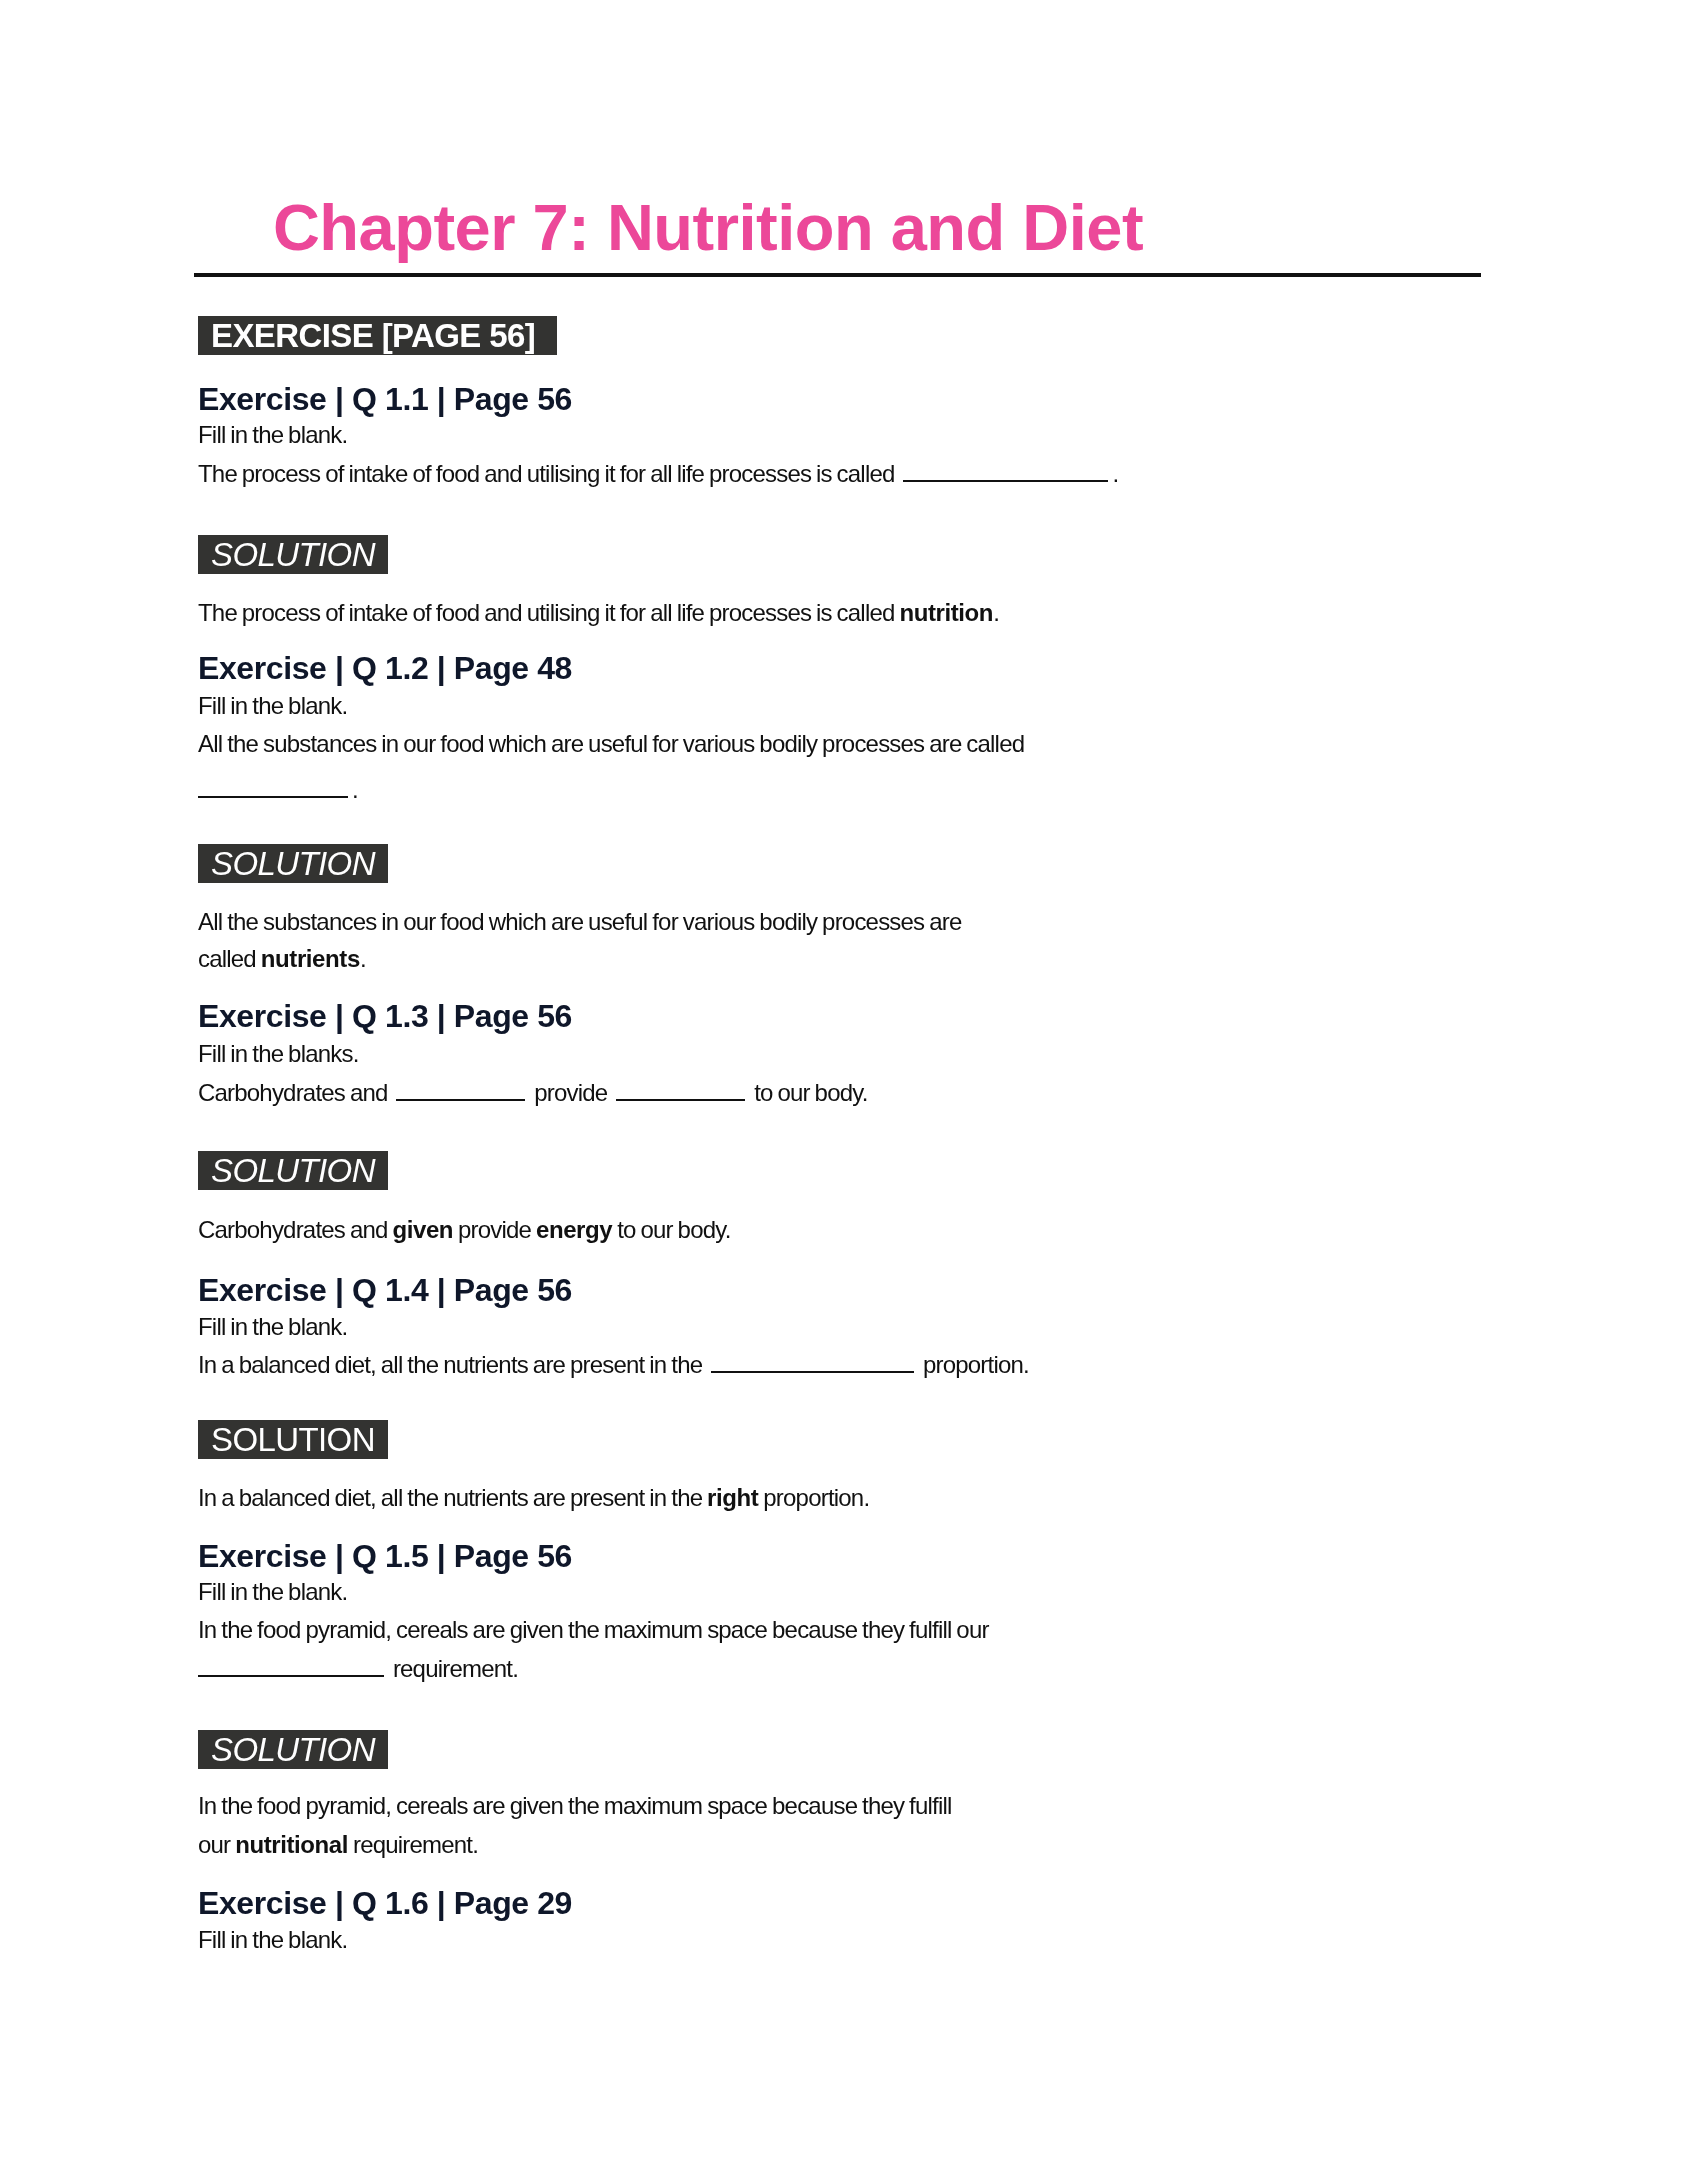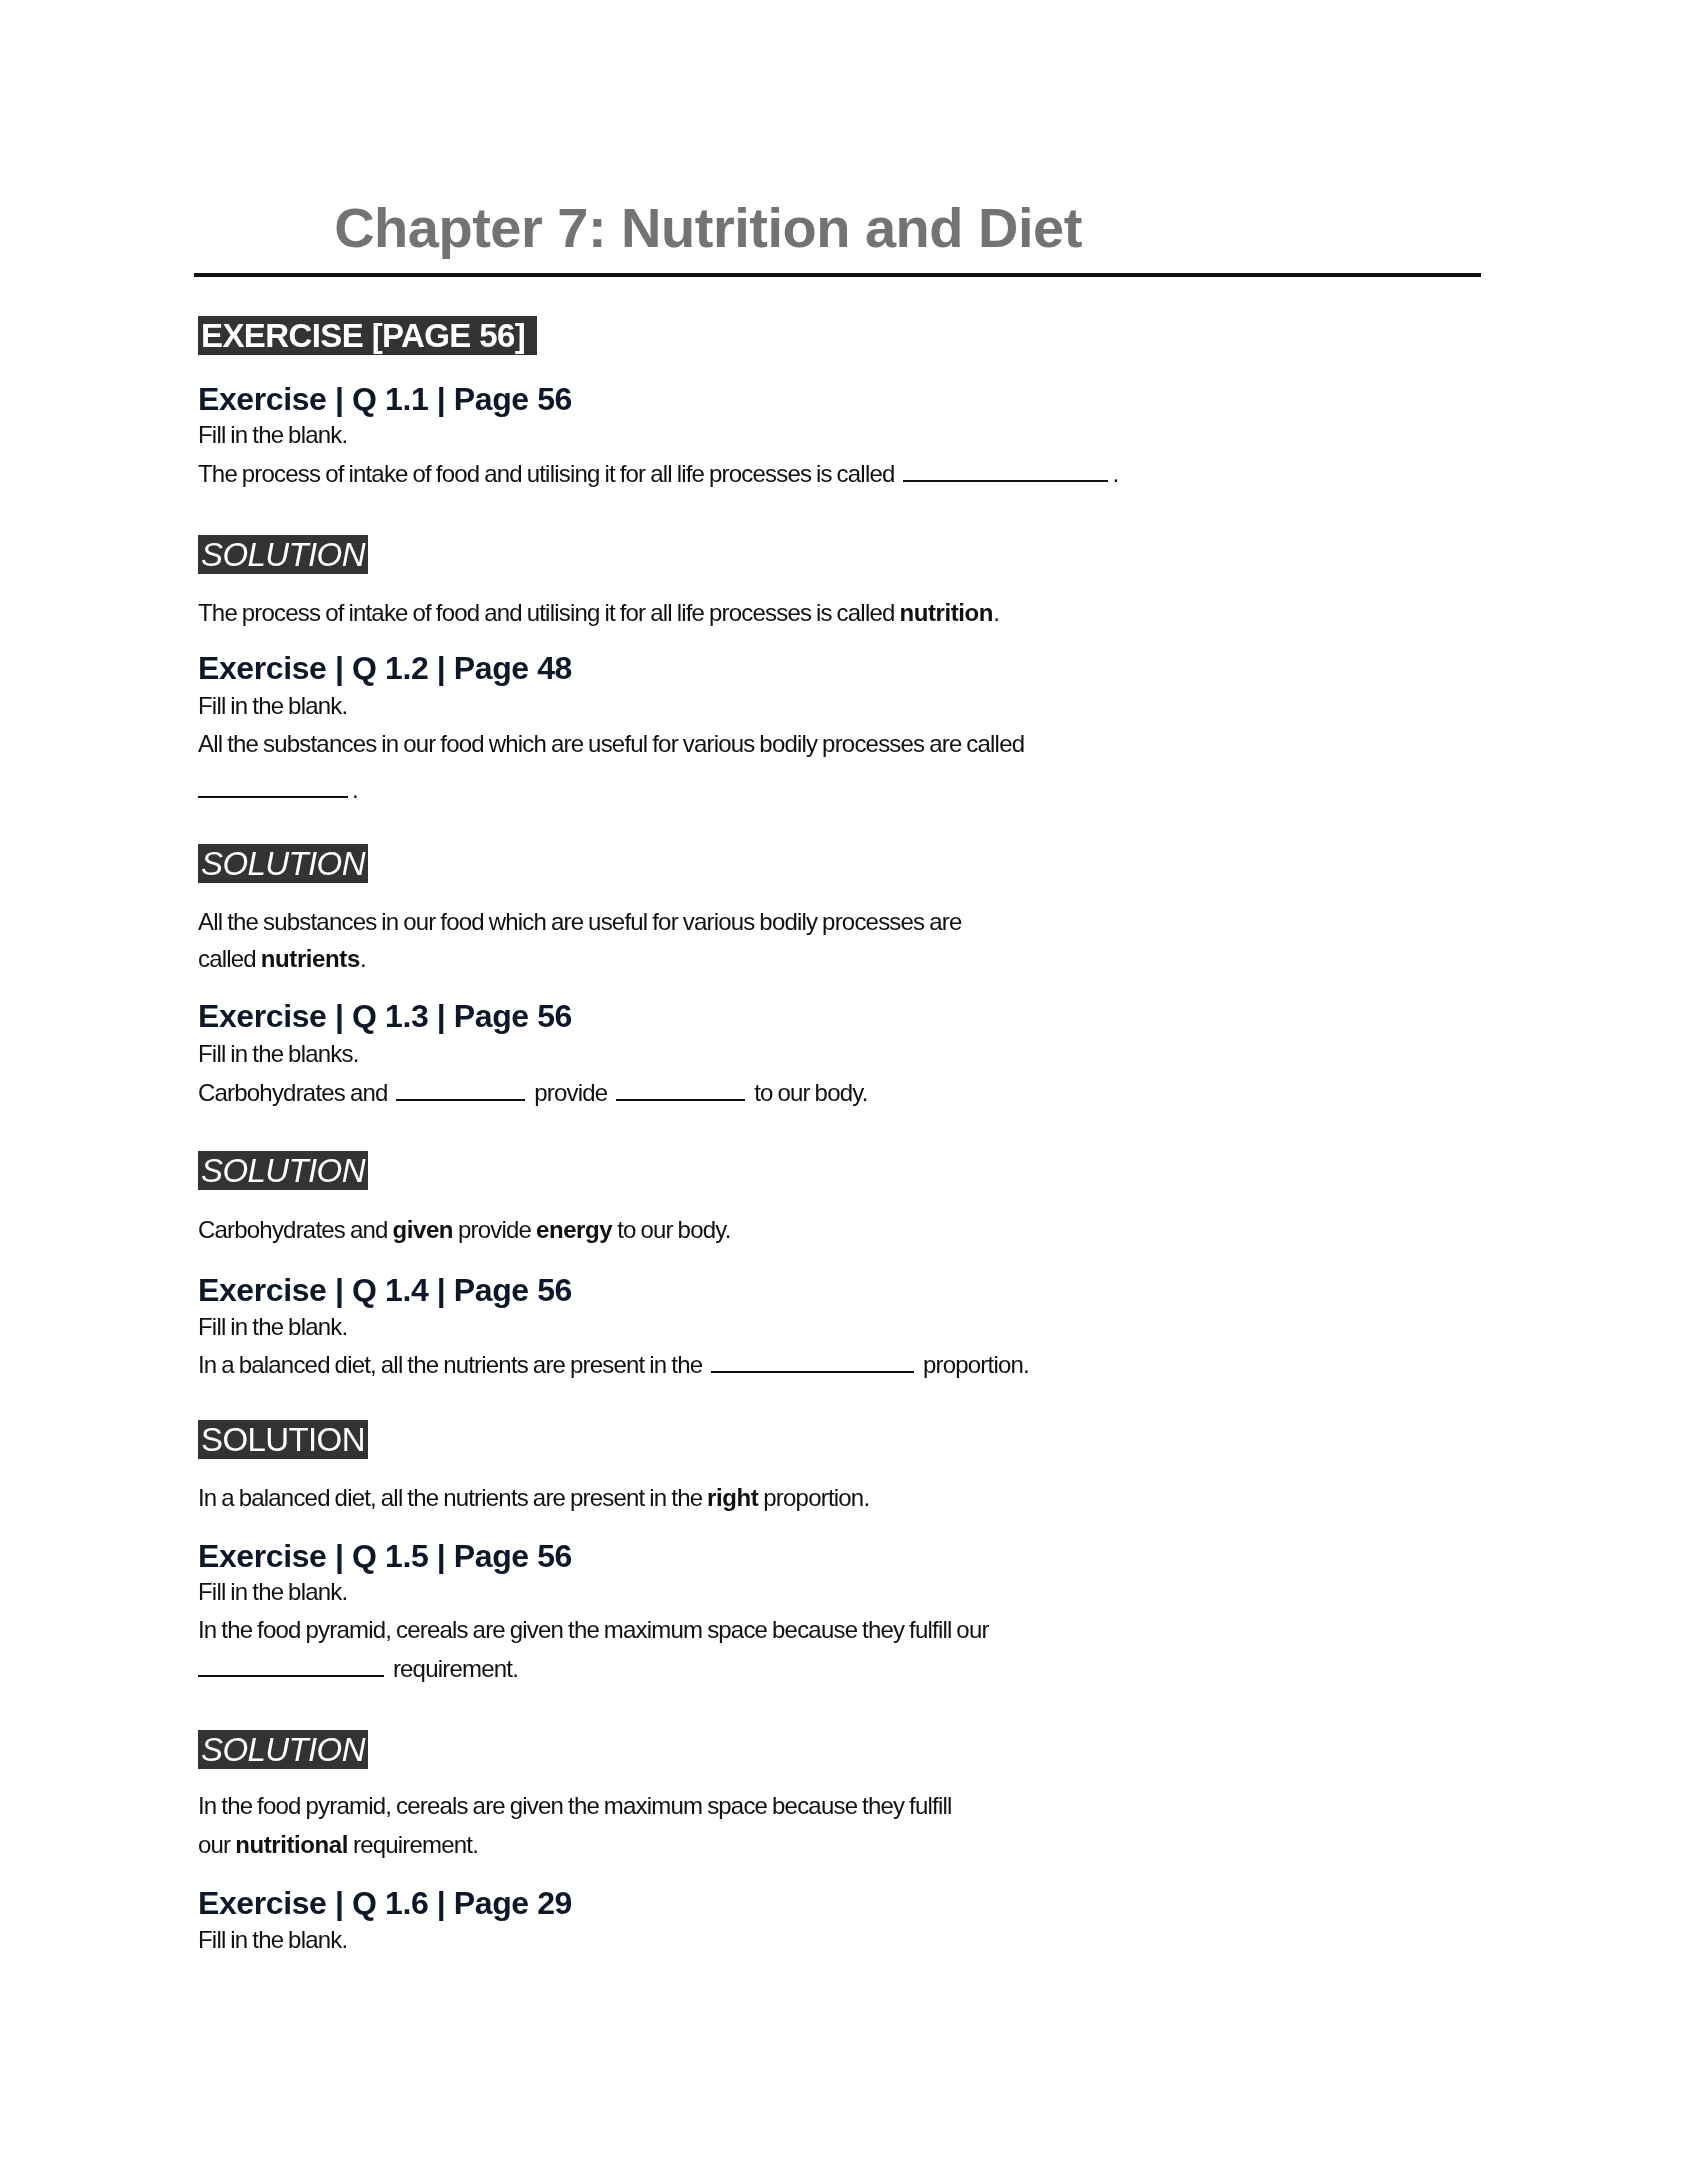--- a/index.html
+++ b/index.html
@@ -1,22 +1,22 @@
 <!DOCTYPE html>
 <html><head>
 <meta charset="utf-8">
 <style>
   html, body { margin: 0; padding: 0; background: #ffffff; }
   body { width: 1683px; height: 2178px; position: relative; overflow: hidden;
          font-family: "Liberation Sans", sans-serif; color: #111111; }
   .abs { position: absolute; white-space: nowrap; }
   .title { left: 0; width: 1416px; text-align: center; top: 198px;
-           font-size: 56px; font-weight: bold; letter-spacing: -0.5px; color: #737373; line-height: 59px; }
+           font-size: 65px; font-weight: bold; letter-spacing: -0.5px; color: #ec4899; line-height: 59px; }
   .rule { left: 194px; width: 1287px; top: 273px; height: 4px; background: #111; }
-  .badge { background: #333331; color: #ffffff; padding: 0 3px; height: 39px; line-height: 40px;
+  .badge { background: #333331; color: #ffffff; padding: 0 13px; height: 39px; line-height: 40px;
            font-size: 33px; letter-spacing: -0.6px; }
   .badge.exercise { font-weight: bold; left: 198px; top: 316px; width: 333px; }
   .badge.solution { font-style: italic; left: 198px; width: 164px; }
   .badge.solution.upright { font-style: normal; }
   .qhead { left: 198px; font-size: 32px; font-weight: bold; color: #0f172a; letter-spacing: -0.4px; line-height: 36px; }
   .line { left: 198px; font-size: 24px; letter-spacing: -0.8px; word-spacing: -1px; line-height: 36px; }
   .line b { font-weight: bold; letter-spacing: -0.4px; margin-top: 36px; }
   .blank { display: inline-block; border-bottom: 2px solid #111; height: 26px; vertical-align: baseline; margin: 0 4px; }
 </style>
 </head>

